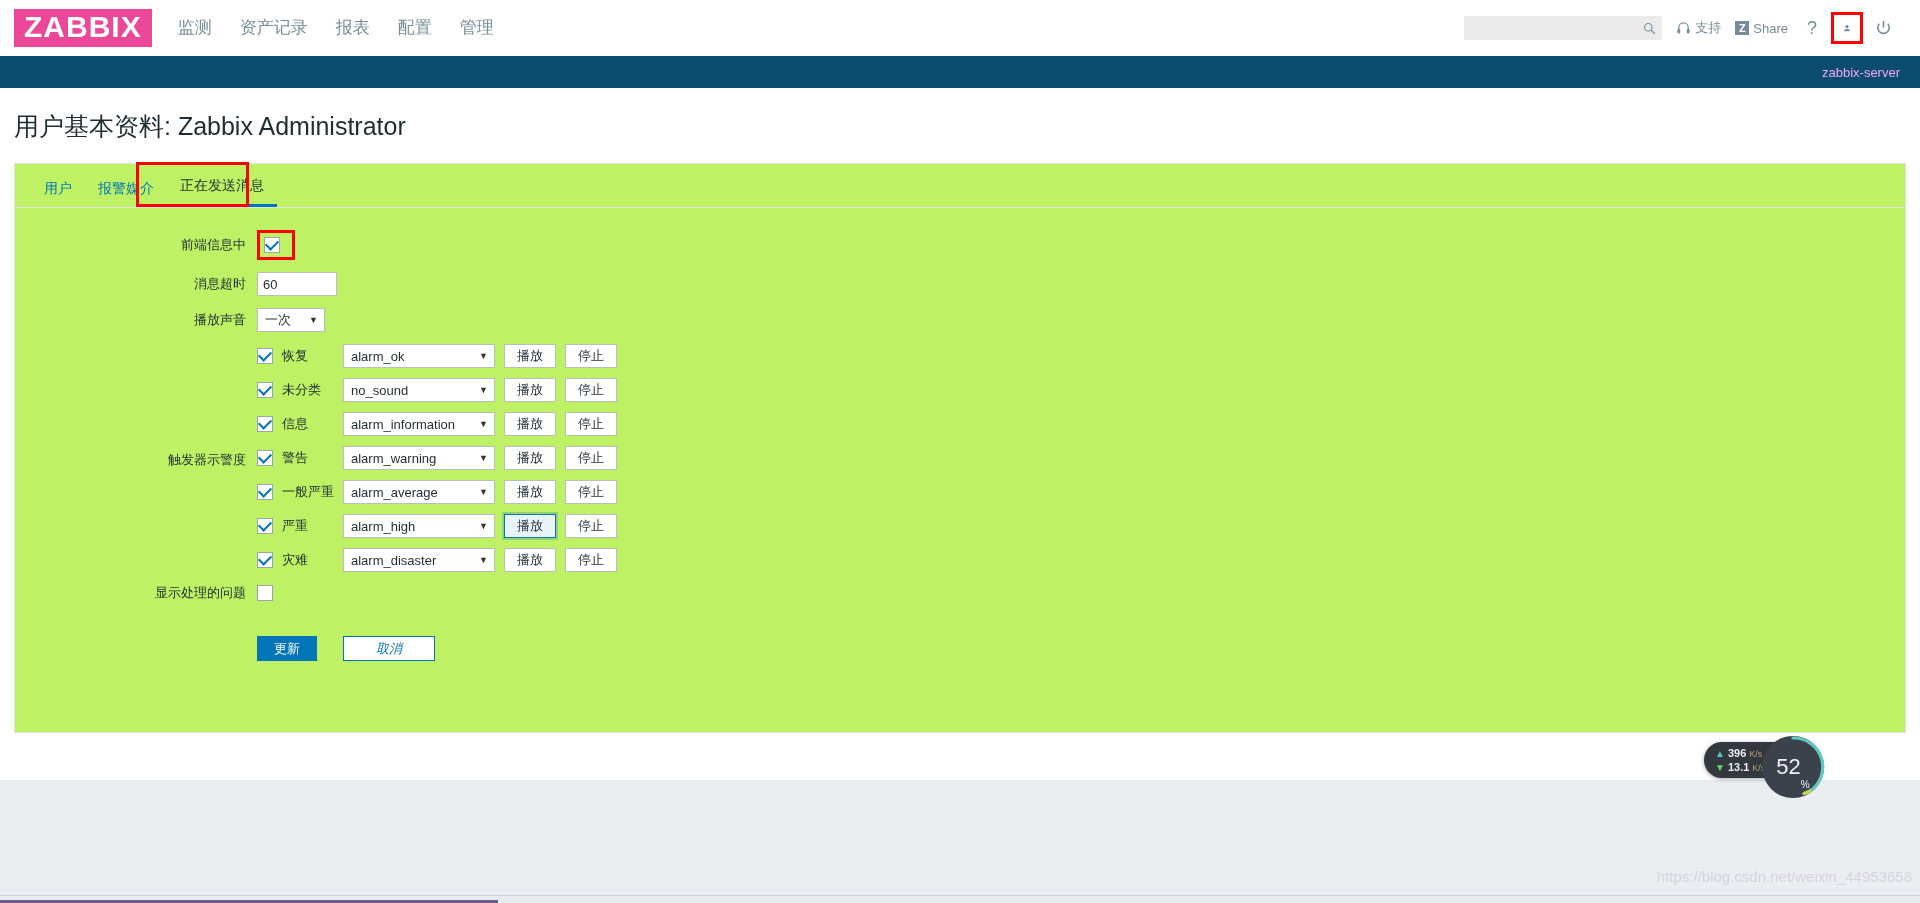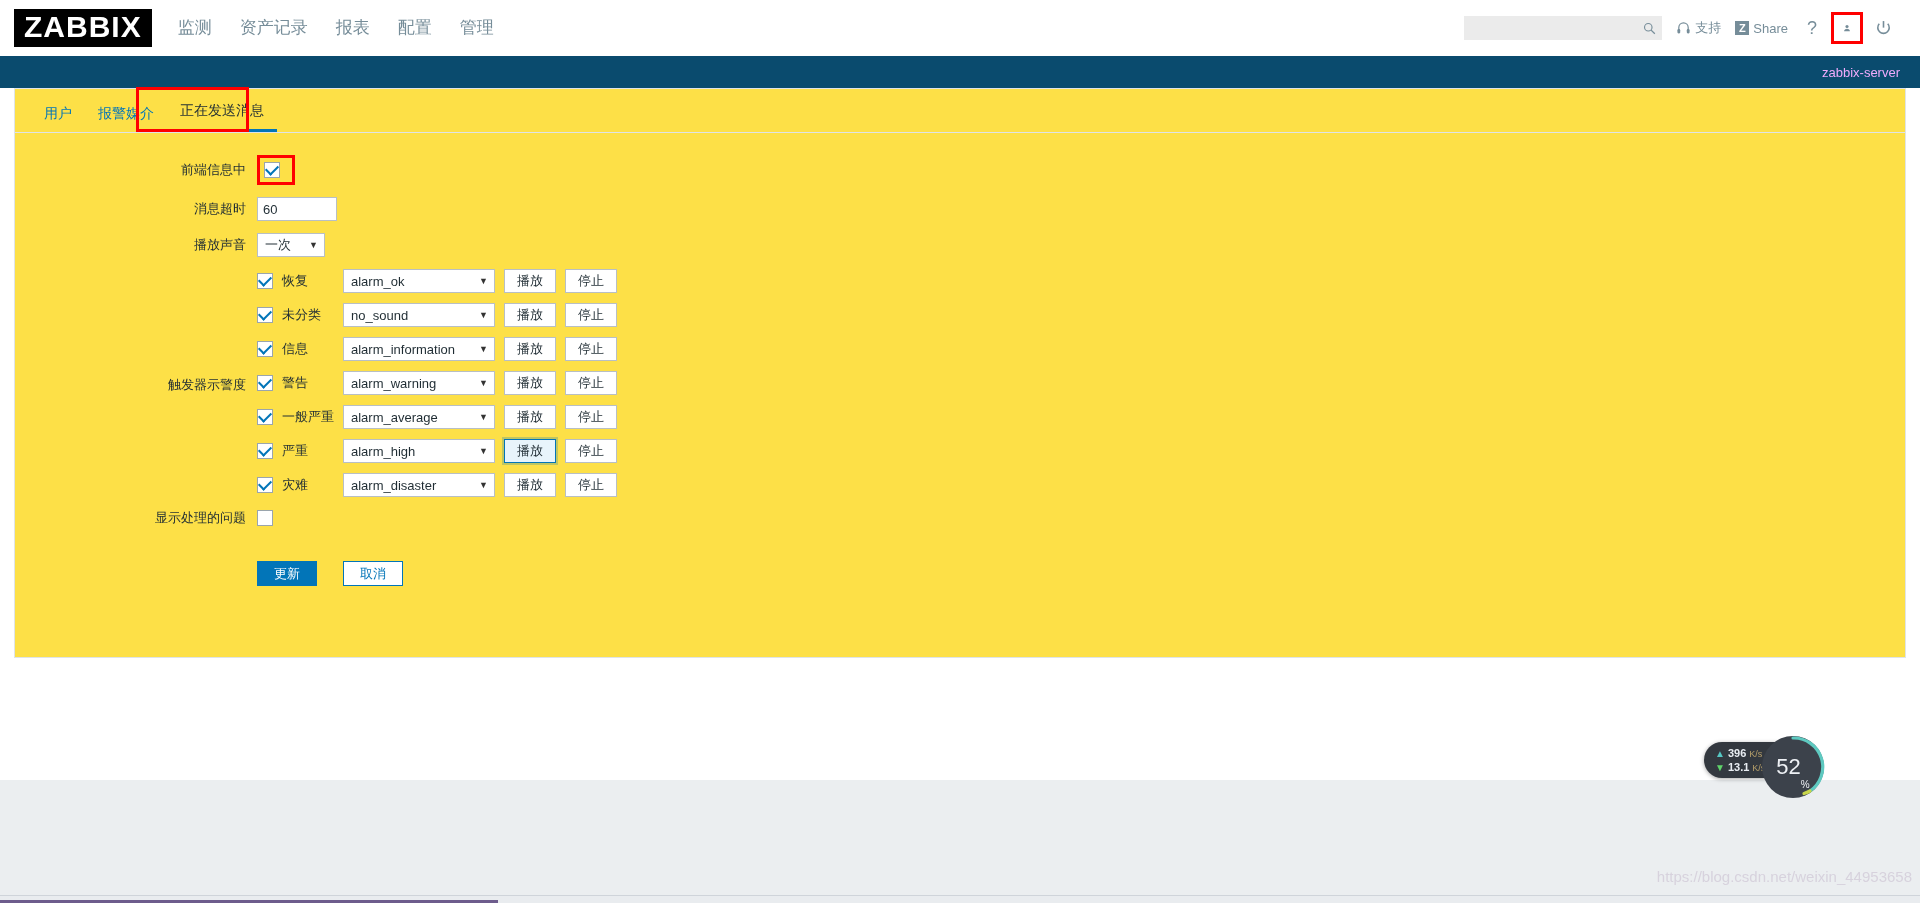--- a/index.html
+++ b/index.html
@@ -14,21 +14,21 @@
   
   .header {
     height: 56px;
     background: #ffffff;
     display: flex;
     align-items: center;
     padding: 0 26px 0 14px;
     position: relative;
   }
   .logo {
-    background: #000000;
+    background: #ec4899;
     color: #ffffff;
     font-size: 30px;
     font-weight: bold;
     letter-spacing: 1px;
     padding: 3px 10px 5px 10px;
     line-height: 1;
     font-family: "Liberation Sans", sans-serif;
     margin-right: 26px;
     user-select: none;
   }
@@ -137,21 +137,21 @@
     color: #1f2c33;
     font-weight: normal;
     padding: 22px 0 20px 0;
     margin: 0 0 0 0;
   }
 
   
   .form-card {
     border: 1px solid #dfe4e7;
     border-top: 1px solid #dfe4e7;
-    background: #fde047;
+    background: #bef264;
     padding: 0;
     min-height: 570px;
   }
   .tabs {
     display: flex;
     align-items: flex-end;
     gap: 0;
     padding: 9px 0 0 16px;
     border-bottom: 1px solid #dfe4e7;
     position: relative;
@@ -289,22 +289,23 @@
     background: #0275b8;
     border: 1px solid #0275b8;
     color: #fff;
     padding: 0 16px;
     height: 25px;
   }
   .btn-link {
     background: #fff;
     border: 1px solid #0275b8;
     color: #0275b8;
-    padding: 0 16px;
+    padding: 0 32px;
     height: 25px;
+    font-style: italic;
   }
   .actions { margin-top: 22px; display: flex; gap: 26px; }
 
   
   .net-widget {
     position: absolute;
     left: 1704px;
     top: 742px;
     display: flex;
     align-items: center;
@@ -448,20 +449,21 @@
   </div>
 </div>
 
 <div class="sub-bar">
   <span class="server-name">zabbix-server</span>
 </div>
 
 <div class="page-bg"></div>
 
 <div class="page-wrap">
+  <h1 class="page-title">用户基本资料: Zabbix Administrator</h1>
 
   <div class="form-card">
 
     <div class="tabs">
       <div class="tab">用户</div>
       <div class="tab">报警媒介</div>
       <div class="tab active">正在发送消息</div>
       <div class="tab-hl"></div>
     </div>
 

